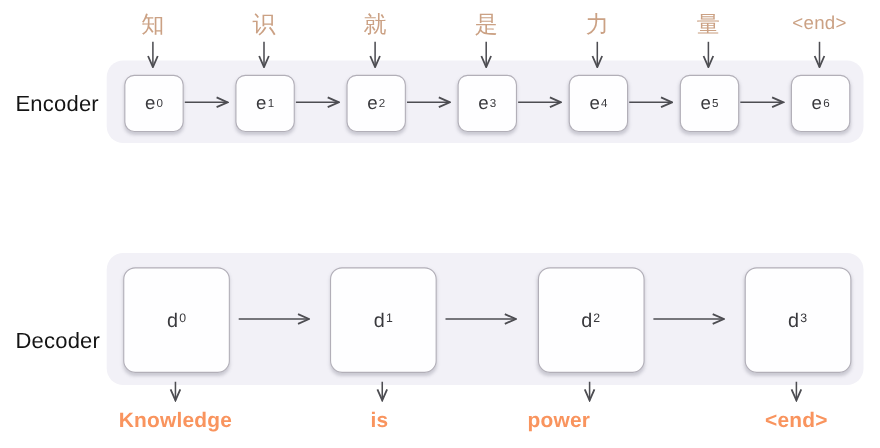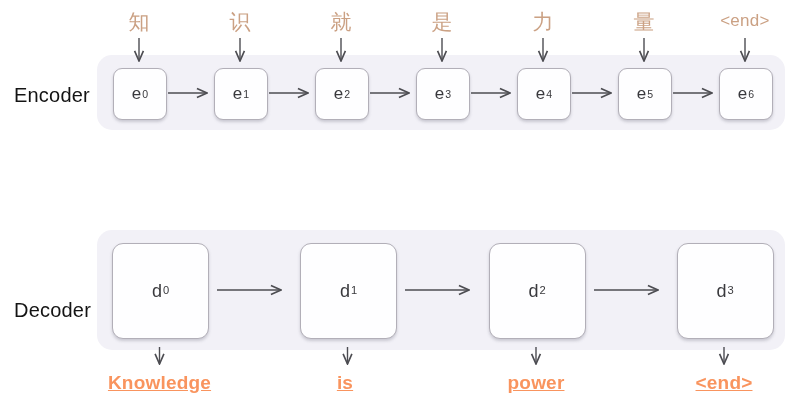--- a/index.html
+++ b/index.html
@@ -54,21 +54,20 @@
     font-size: 21px;
     color: #cba184;
   }
   .token-top.end-tag { top: 11px; font-size: 17px; letter-spacing: 0.3px; }
   .token-bottom {
     top: 372px;
     font-size: 19px;
     font-weight: bold;
     color: #f9945e;
     letter-spacing: 0.2px;
-    text-decoration: underline;
   }
 
   svg.arrows {
     position: absolute;
     left: 0; top: 0;
     width: 800px; height: 407px;
     pointer-events: none;
   }
   svg.arrows line { stroke: #4d4d52; stroke-width: 1.4; }
 </style>
@@ -168,16 +167,16 @@
       <span>d</span>
       <sub>2</sub>
     </div>
   <div class="cell dec-cell" style="left:676.5px;top:243px">
       <span>d</span>
       <sub>3</sub>
     </div>
 
   <div class="token token-bottom" style="left:159.5px">Knowledge</div>
   <div class="token token-bottom" style="left:345px">is</div>
-  <div class="token token-bottom" style="left:536px">power</div>
+  <div class="token token-bottom" style="left:508px">power</div>
   <div class="token token-bottom" style="left:724px">&lt;end&gt;</div>
 
 </div>
 
 </body></html>

